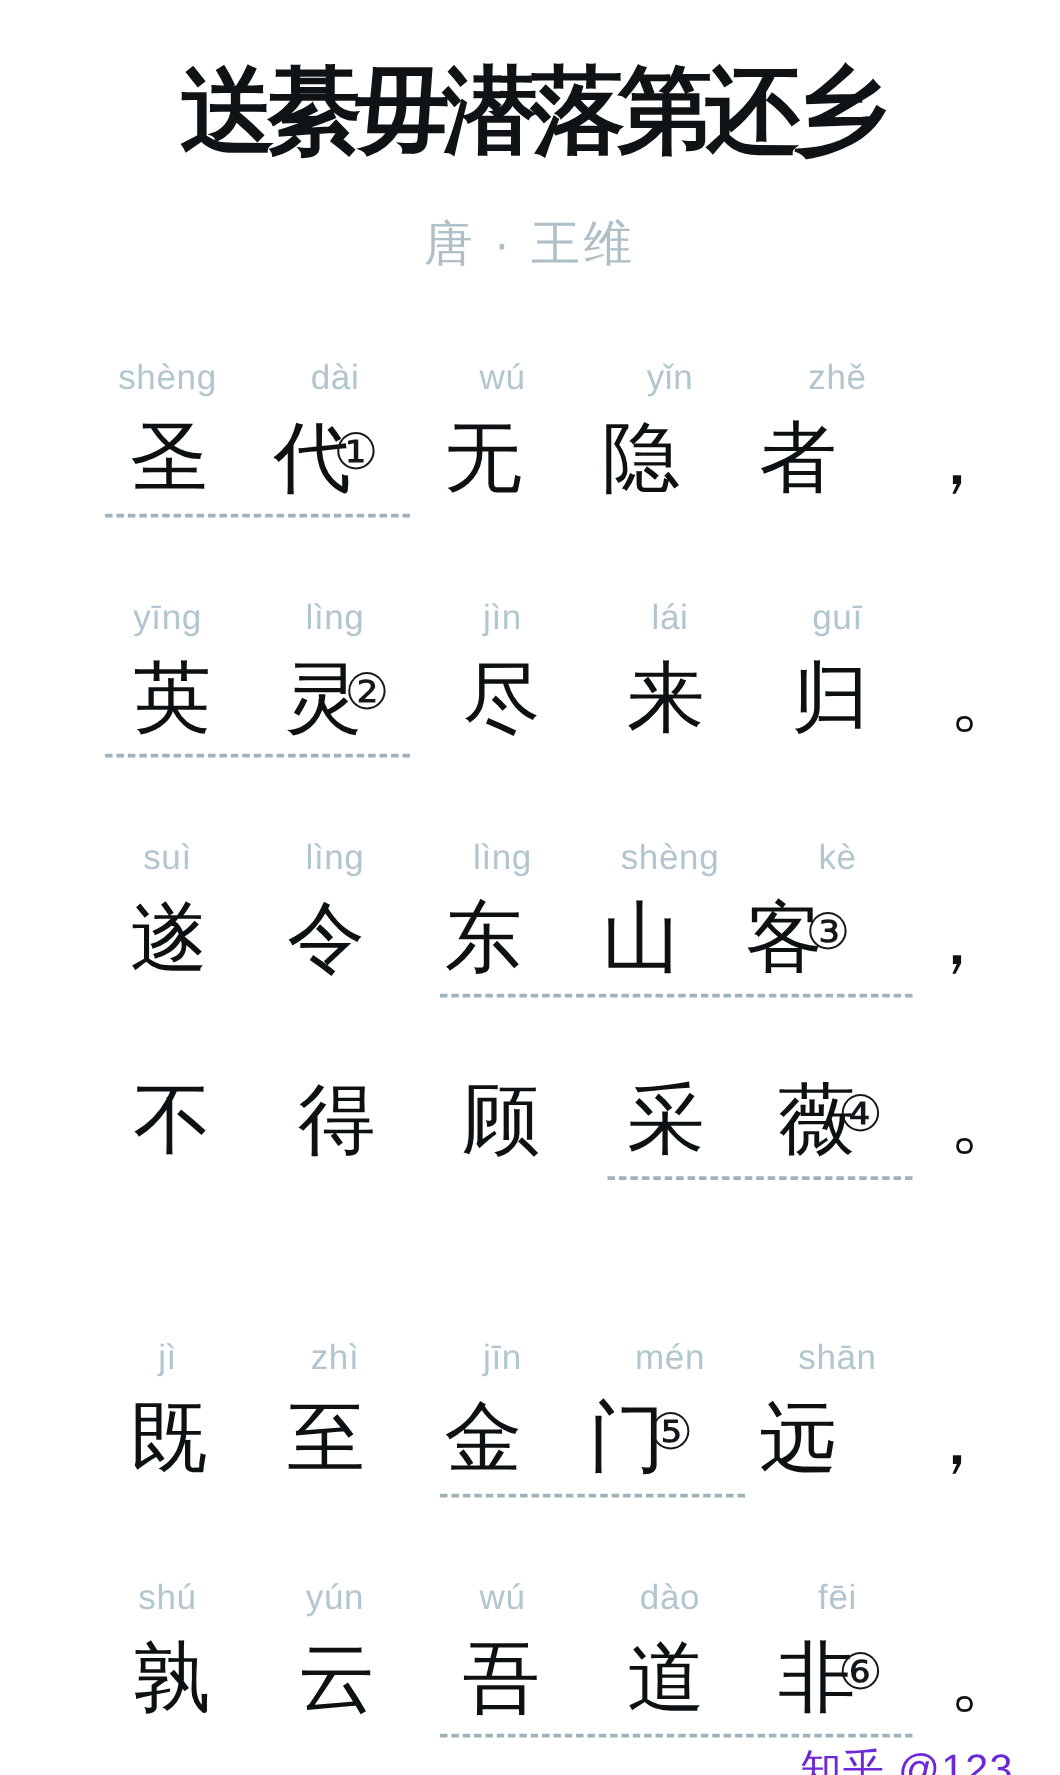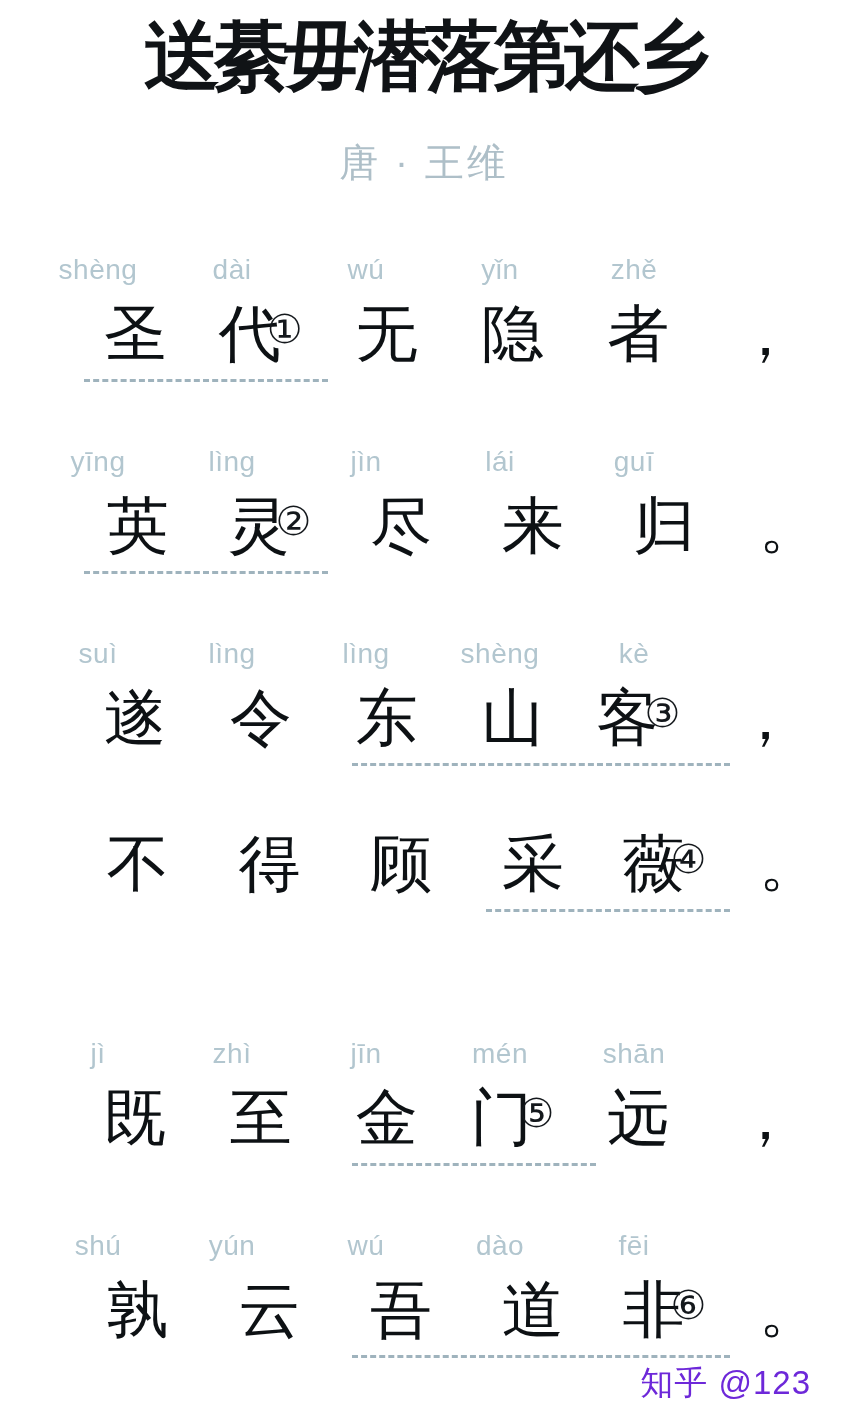--- a/index.html
+++ b/index.html
@@ -26,20 +26,21 @@
   .title {
     text-align: center;
     font-size: 76px;
     font-weight: 700;
     color: #101316;
     letter-spacing: -6px;
     line-height: 1;
     padding-top: 18px;
     white-space: nowrap;
     font-family: "DejaVu Sans", "Liberation Sans", sans-serif;
+    margin-top: 32px;
   }
 
   .subtitle {
     text-align: center;
     font-size: 39px;
     color: #aebfc8;
     letter-spacing: 3px;
     margin-top: 42px;
     font-weight: 400;
   }
@@ -52,21 +53,21 @@
 
   .poem-line {
     position: relative;
     height: 192px;
   }
 
   .pinyin-row {
     display: flex;
     align-items: flex-end;
     height: 46px;
-    padding-left: 31px;
+    padding-left: 67px;
     box-sizing: border-box;
   }
 
   .pinyin {
     width: 134px;
     text-align: center;
     font-size: 28px;
     color: #b2c6cf;
     font-family: "Liberation Sans", "DejaVu Sans", sans-serif;
     letter-spacing: 0.5px;

